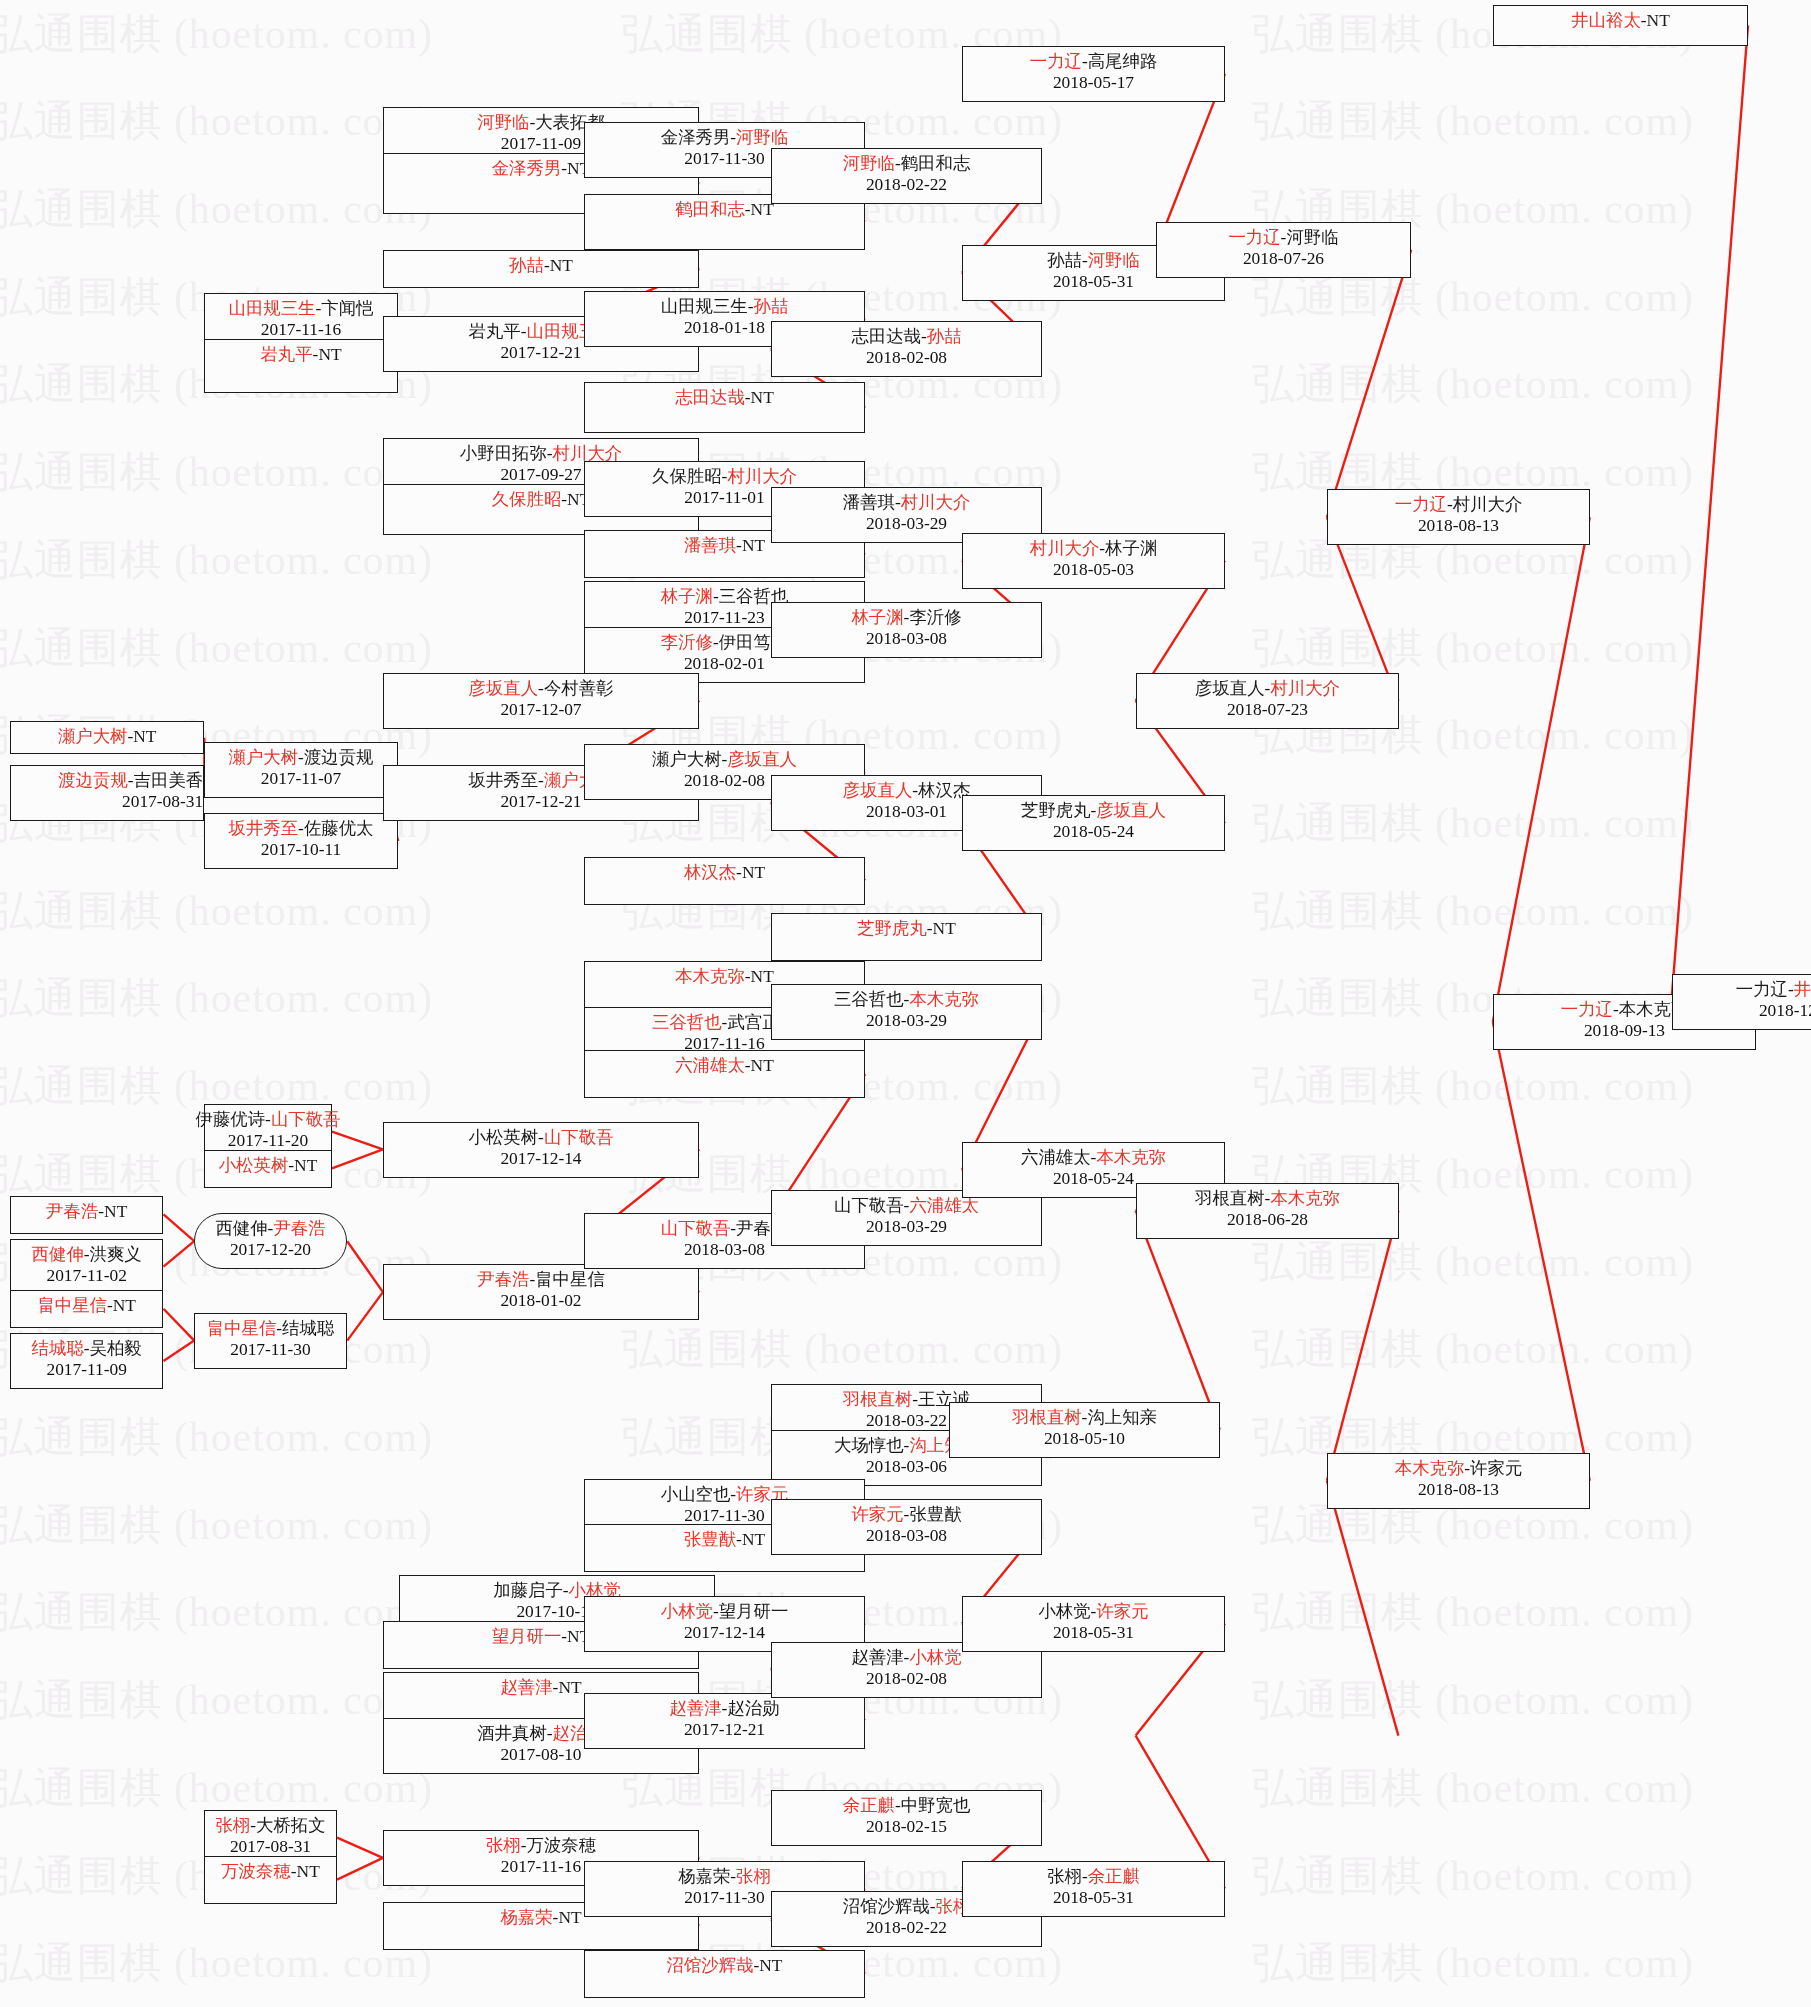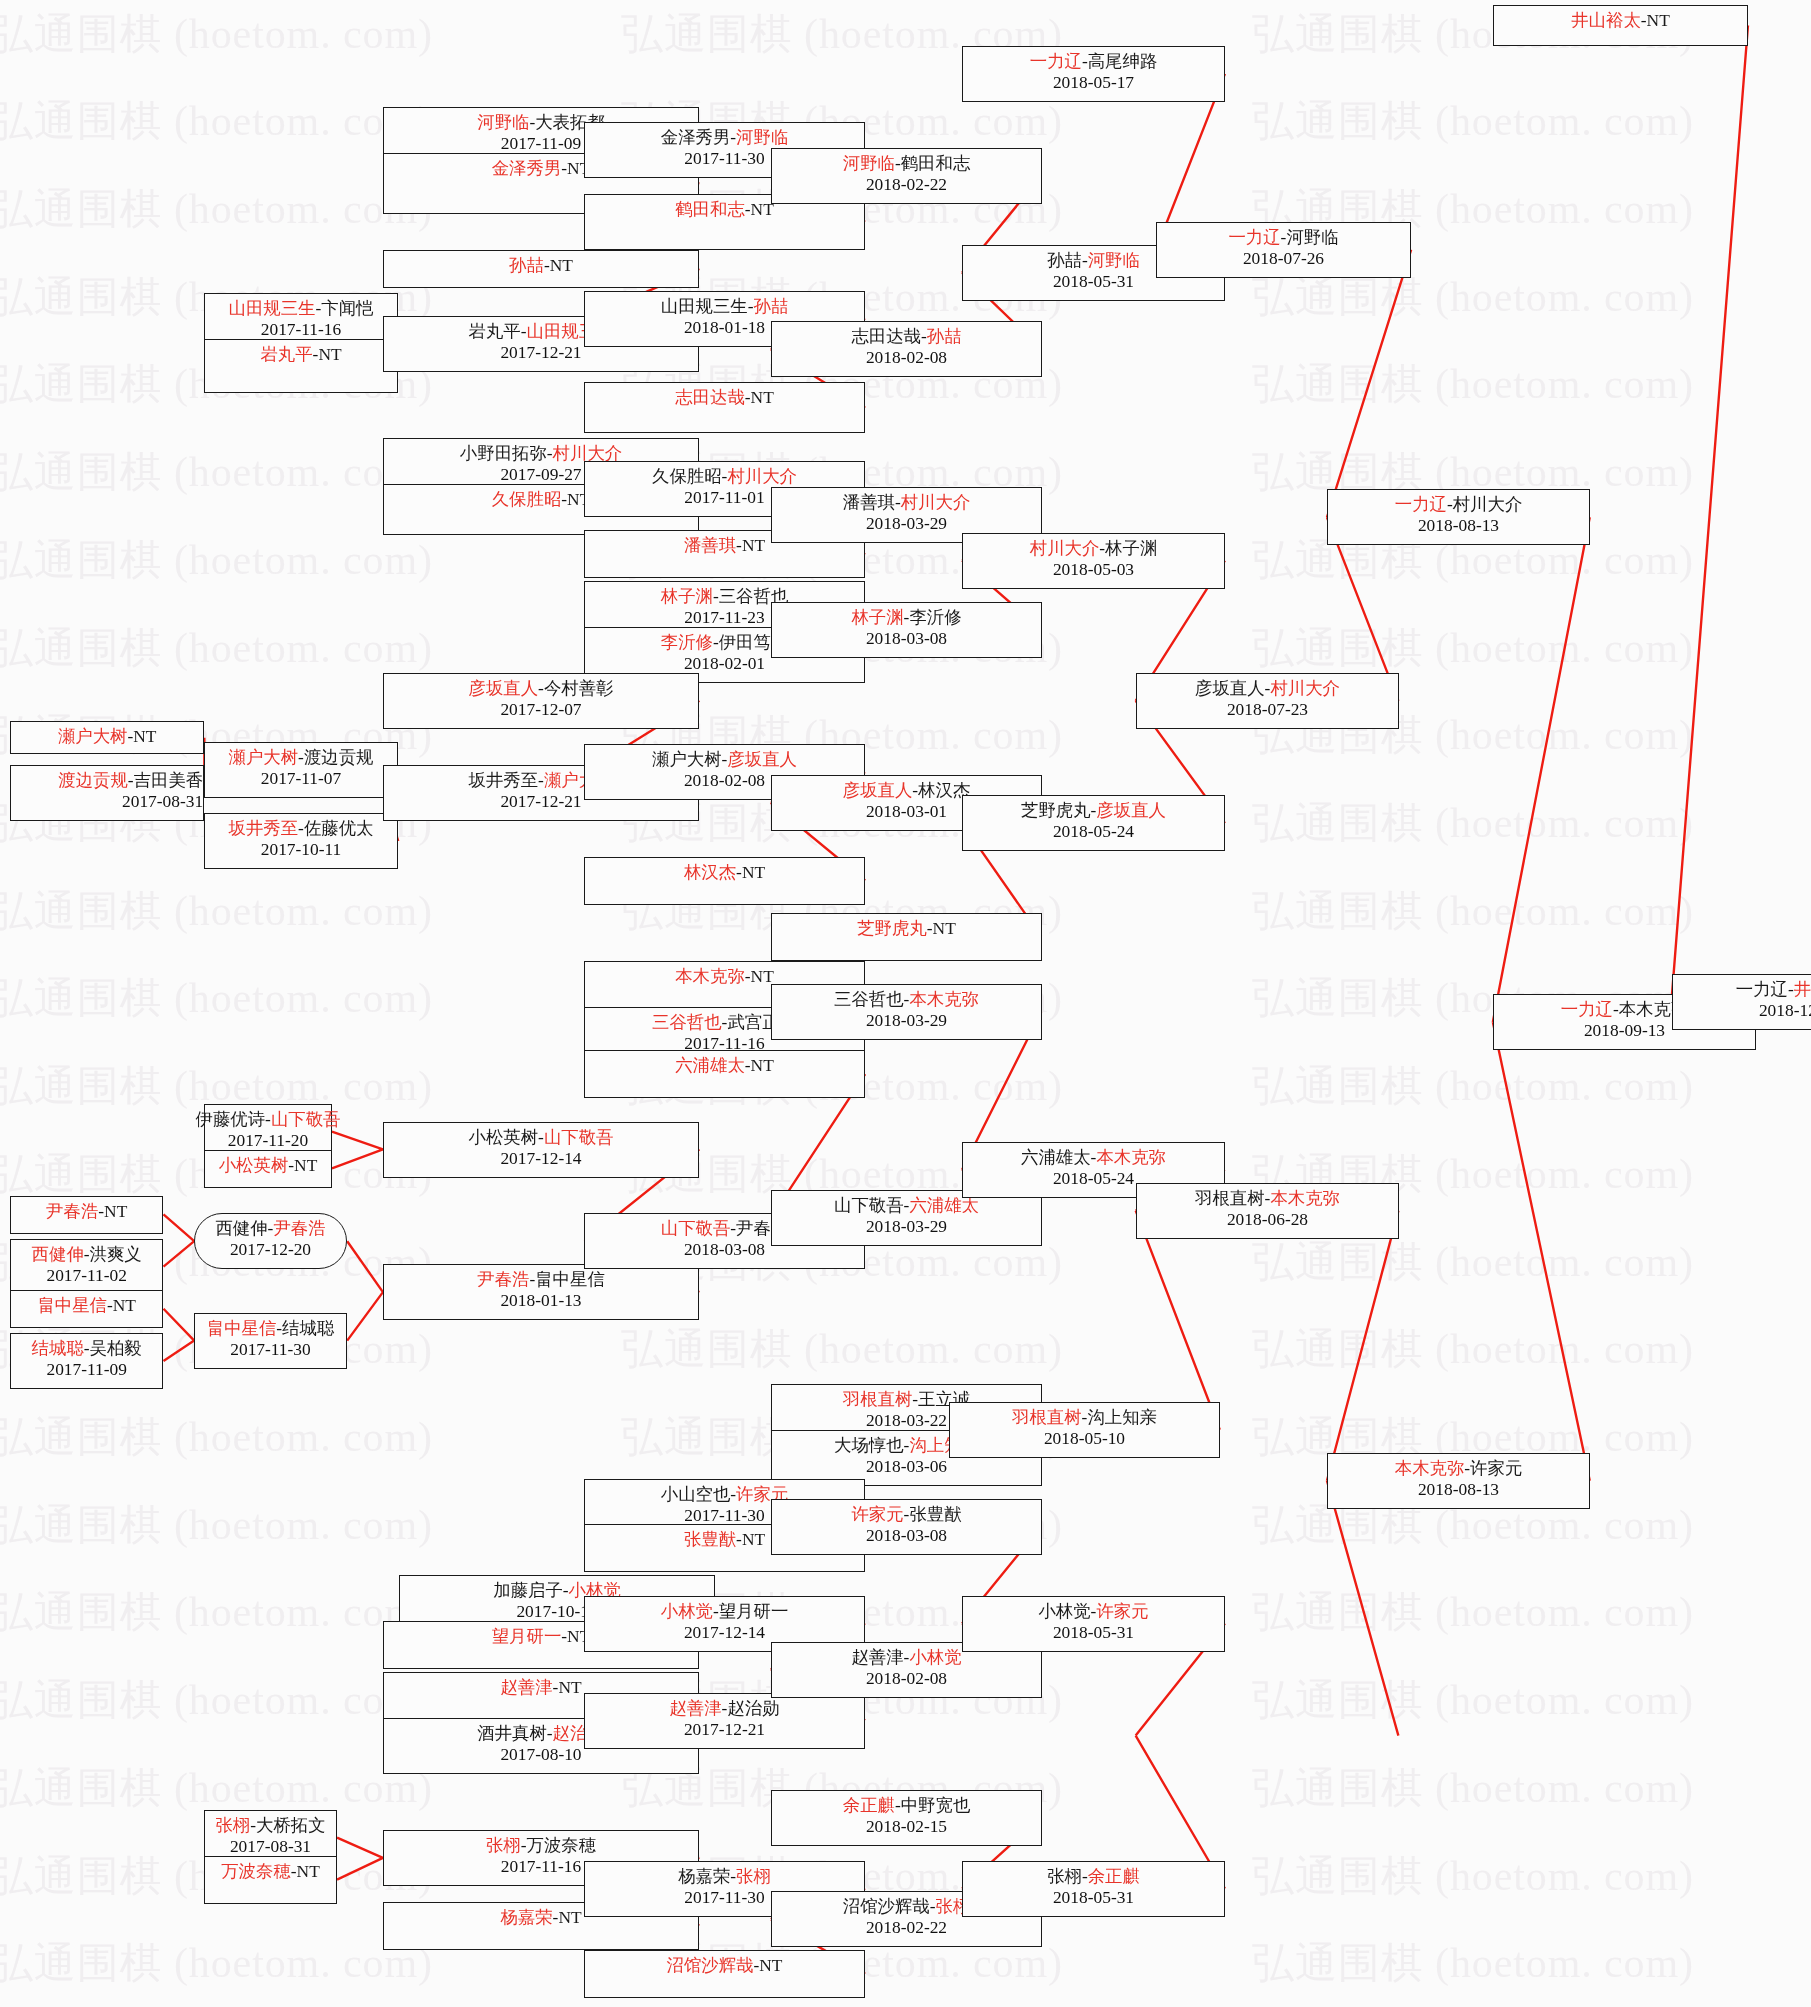--- a/index.html
+++ b/index.html
@@ -289,21 +289,21 @@
     <div class="node" style="left: 194px; top: 1213px; width: 153px; height: 56px; border-radius: 28px;">
       <div class="ttl"><span class="l">西健伸</span><span>-</span><span class="w">尹春浩</span></div>
       <div class="dt">2017-12-20</div>
     </div>
     <div class="node" style="left: 194px; top: 1313px; width: 153px; height: 56px;">
       <div class="ttl"><span class="w">畠中星信</span><span>-</span><span class="l">结城聪</span></div>
       <div class="dt">2017-11-30</div>
     </div>
     <div class="node" style="left: 383px; top: 1264px; width: 316px; height: 56px;">
       <div class="ttl"><span class="w">尹春浩</span><span>-</span><span class="l">畠中星信</span></div>
-      <div class="dt">2018-01-13</div>
+      <div class="dt">2018-01-02</div>
     </div>
     <div class="node" style="left: 584px; top: 1213px; width: 281px; height: 56px;">
       <div class="ttl"><span class="w">山下敬吾</span><span>-</span><span class="l">尹春浩</span></div>
       <div class="dt">2018-03-08</div>
     </div>
     <div class="node" style="left: 771px; top: 1190px; width: 271px; height: 56px;">
       <div class="ttl"><span class="l">山下敬吾</span><span>-</span><span class="w">六浦雄太</span></div>
       <div class="dt">2018-03-29</div>
     </div>
     <div class="node" style="left: 962px; top: 1142px; width: 263px; height: 56px;">

